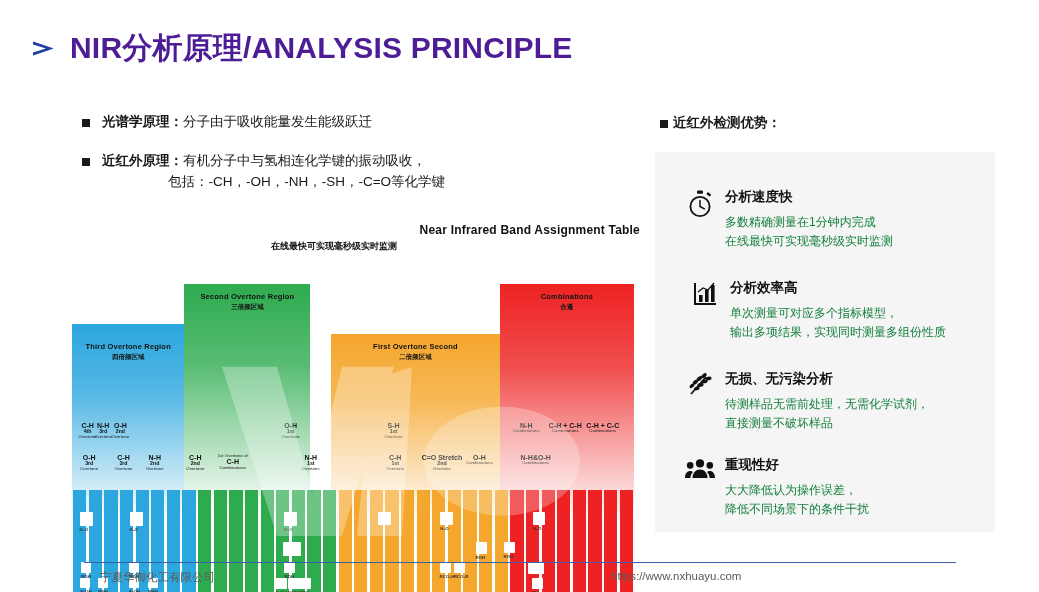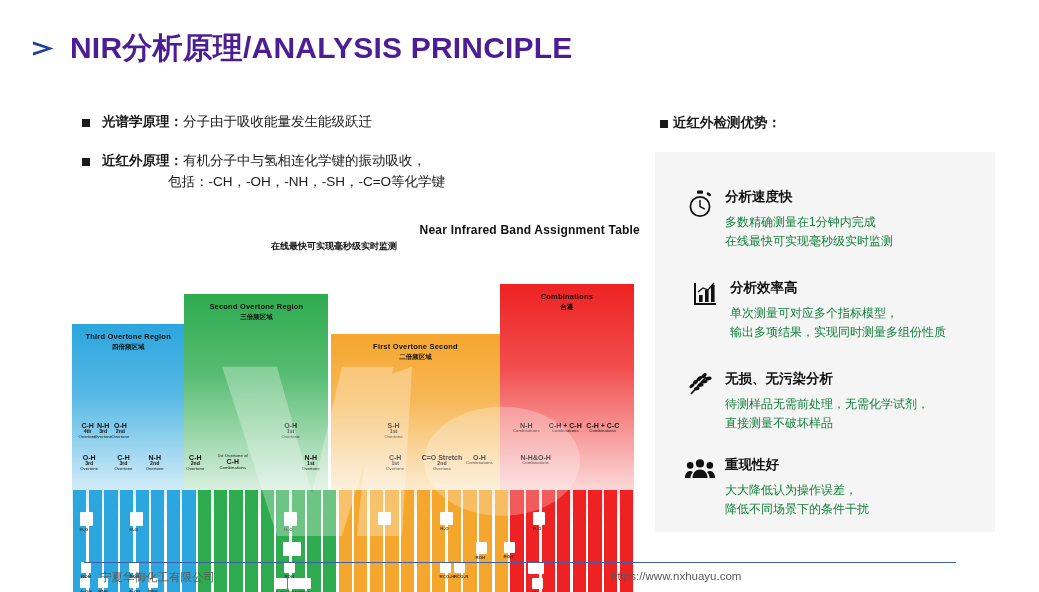--- a/index.html
+++ b/index.html
@@ -190,24 +190,24 @@
   </div>
 
   <div class="chart">
     <div class="chart-title">Near Infrared Band Assignment Table</div>
     <div class="chart-subtitle">在线最快可实现毫秒级实时监测</div>
 
     <div class="plot">
 
       <div id="regions">
           <div class="region" style="left: 0px; width: 112.4px; top: 62px; height: 200px; background: linear-gradient(rgb(43, 166, 222) 0%, rgba(43, 166, 222, 0.8) 35%, rgb(255, 255, 255) 100%);">
-            <div class="region-name" style="padding-top:8px">Third Overtone Region</div>
+            <div class="region-name" style="padding-top:18px">Third Overtone Region</div>
             <div class="region-cn">四倍频区域</div>
           </div>
-          <div class="region" style="left: 112.4px; width: 144px; top: 32px; height: 230px; background: linear-gradient(rgb(46, 171, 79) 0%, rgba(46, 171, 79, 0.8) 35%, rgb(255, 255, 255) 100%);">
+          <div class="region" style="left: 112.4px; width: 126px; top: 22px; height: 230px; background: linear-gradient(rgb(46, 171, 79) 0%, rgba(46, 171, 79, 0.8) 35%, rgb(255, 255, 255) 100%);">
             <div class="region-name" style="padding-top:8px">Second Overtone Region</div>
             <div class="region-cn">三倍频区域</div>
           </div>
           <div class="region" style="left: 259.144px; width: 168.6px; top: 72px; height: 190px; background: linear-gradient(rgb(245, 166, 45) 0%, rgba(245, 166, 45, 0.8) 35%, rgb(255, 255, 255) 100%);">
             <div class="region-name" style="padding-top:8px">First Overtone Second</div>
             <div class="region-cn">二倍频区域</div>
           </div>
           <div class="region" style="left: 427.744px; width: 134.256px; top: 22px; height: 240px; background: linear-gradient(rgb(238, 34, 34) 0%, rgba(238, 34, 34, 0.8) 35%, rgb(255, 255, 255) 100%);">
             <div class="region-name" style="padding-top:8px">Combinations</div>
             <div class="region-cn">合遷</div>

